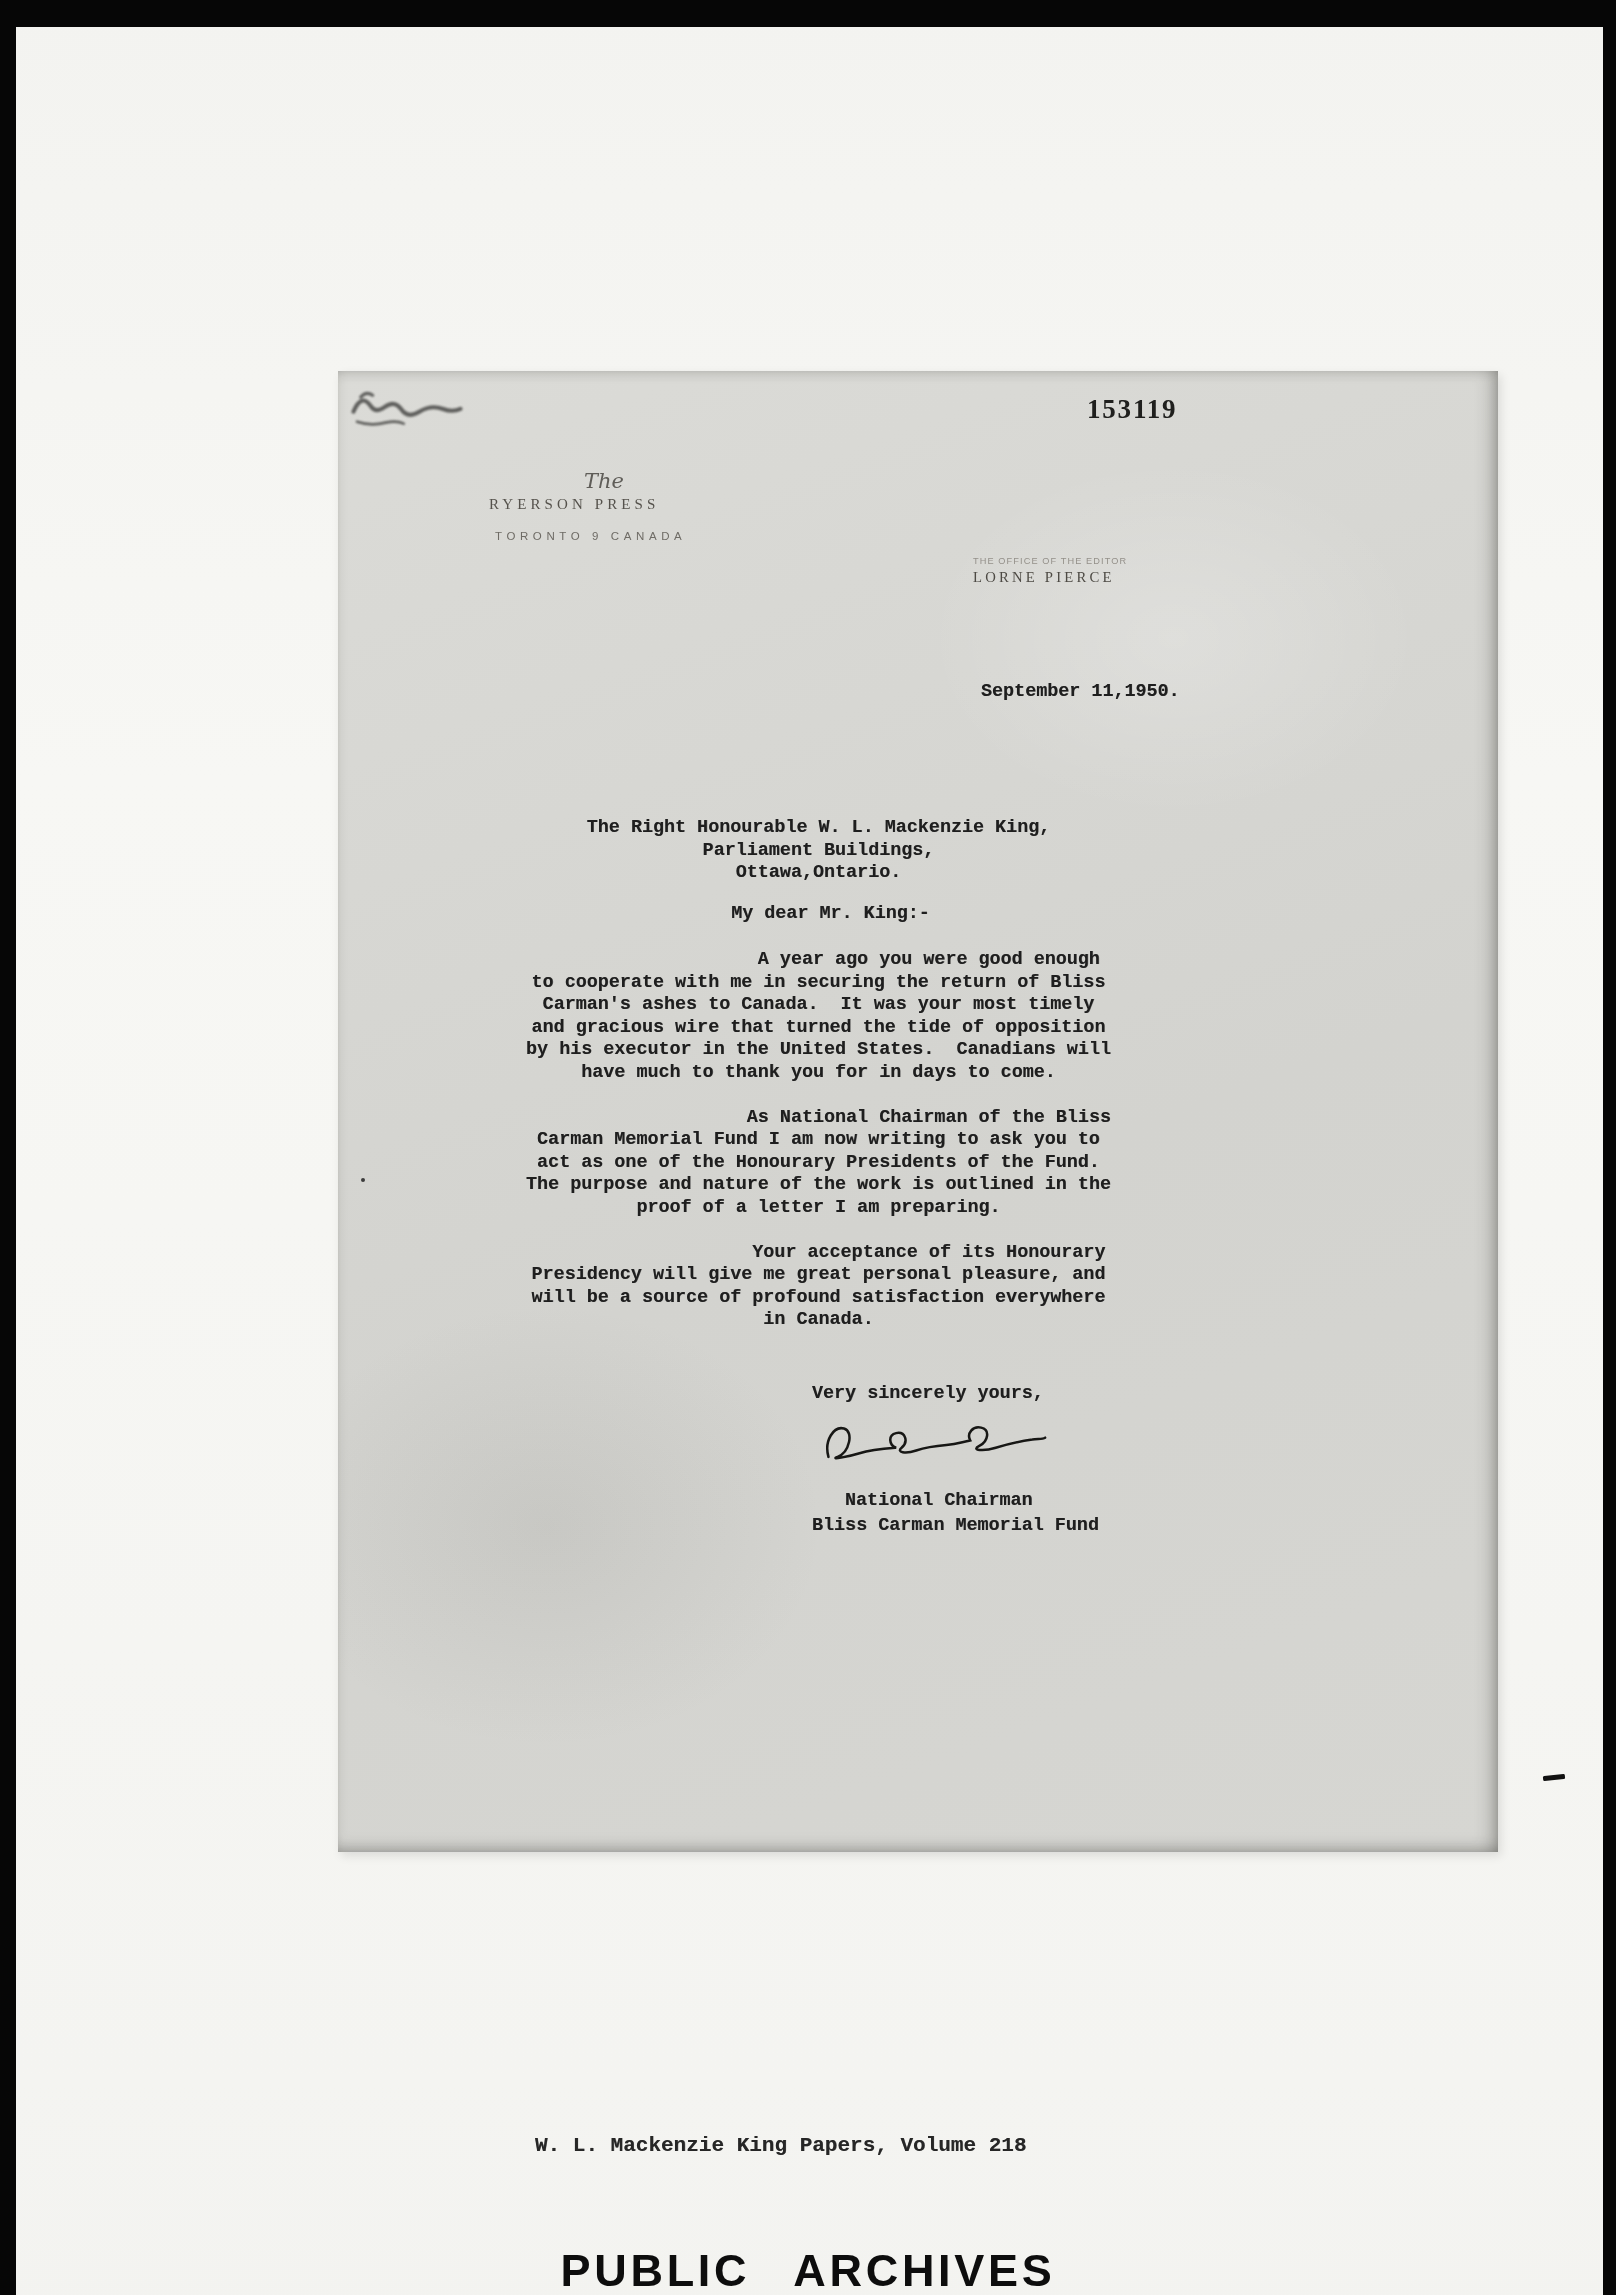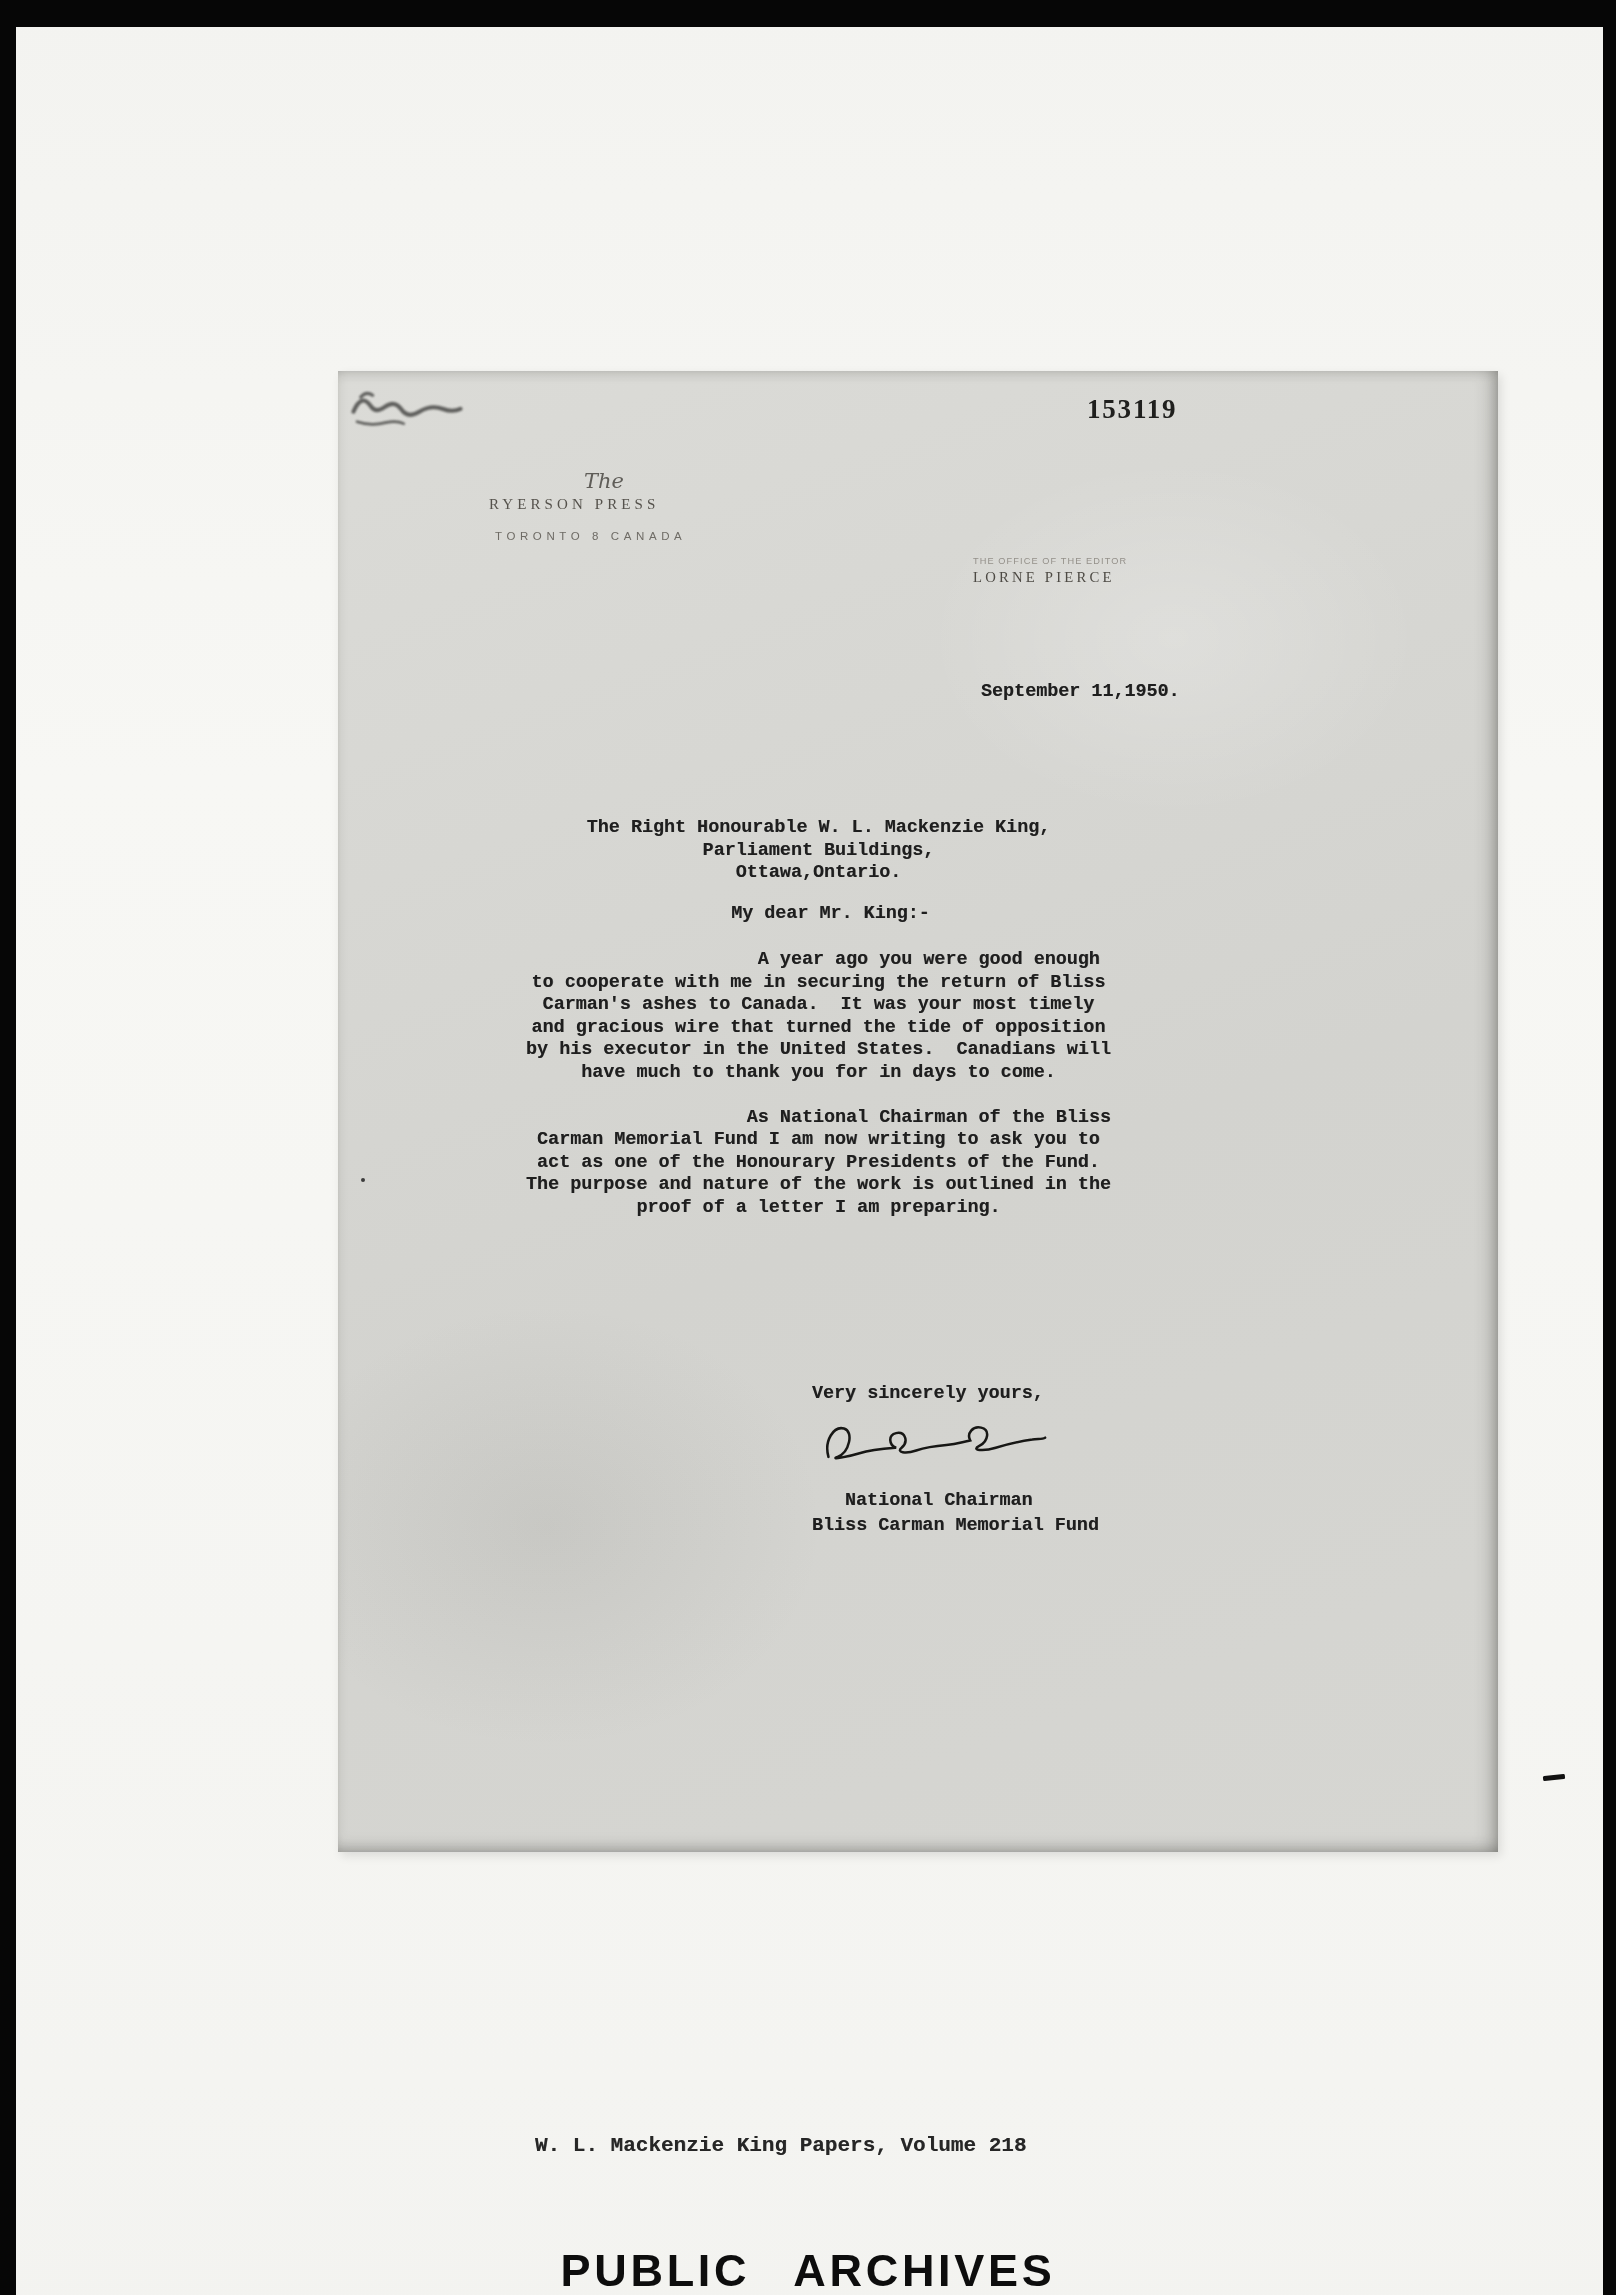--- a/index.html
+++ b/index.html
@@ -141,21 +141,21 @@
           <path d="M22,84 q30,10 62,2 q24,-6 40,2" stroke-width="6"></path>
           <path d="M30,30 q12,-14 26,-4" stroke-width="7"></path>
         </g>
       </svg>
     </div>
 
     <div class="stamp-number">153119</div>
 
     <div class="lh-the">The</div>
     <div class="lh-name">RYERSON PRESS</div>
-    <div class="lh-city">TORONTO 8 CANADA</div>
+    <div class="lh-city">TORONTO 9 CANADA</div>
 
     <div class="office">
       <div class="office-1">THE OFFICE OF THE EDITOR</div>
       <div class="office-2">LORNE PIERCE</div>
     </div>
 
     <div class="date tw">September 11,1950.</div>
 
     <div class="body-block">
       <div class="tw pre recipient">The Right Honourable W. L. Mackenzie King,
@@ -166,20 +166,24 @@
 to cooperate with me in securing the return of Bliss
 Carman's ashes to Canada.  It was your most timely
 and gracious wire that turned the tide of opposition
 by his executor in the United States.  Canadians will
 have much to thank you for in days to come.</div>
       <div class="tw pre para">                    As National Chairman of the Bliss
 Carman Memorial Fund I am now writing to ask you to
 act as one of the Honourary Presidents of the Fund.
 The purpose and nature of the work is outlined in the
 proof of a letter I am preparing.</div>
+      <div class="tw pre para">                    Your acceptance of its Honourary
+Presidency will give me great personal pleasure, and
+will be a source of profound satisfaction everywhere
+in Canada.</div>
     </div>
 
     <div class="closing tw">Very sincerely yours,</div>
 
     <div class="signature" aria-label="Lorne Pierce">
       <svg width="239" height="64" viewBox="0 0 520 140">
         <path d="M28,96 C18,60 40,28 62,34 C84,40 74,86 48,96 C30,103 70,96 96,88
                  C122,80 150,78 176,76 C160,70 158,48 176,44 C196,40 204,62 188,76
                  C176,86 196,90 220,82 C244,74 262,72 286,70 C310,68 318,64 338,60
                  C330,44 344,28 362,32 C382,36 378,62 358,72 C338,82 368,84 394,76

